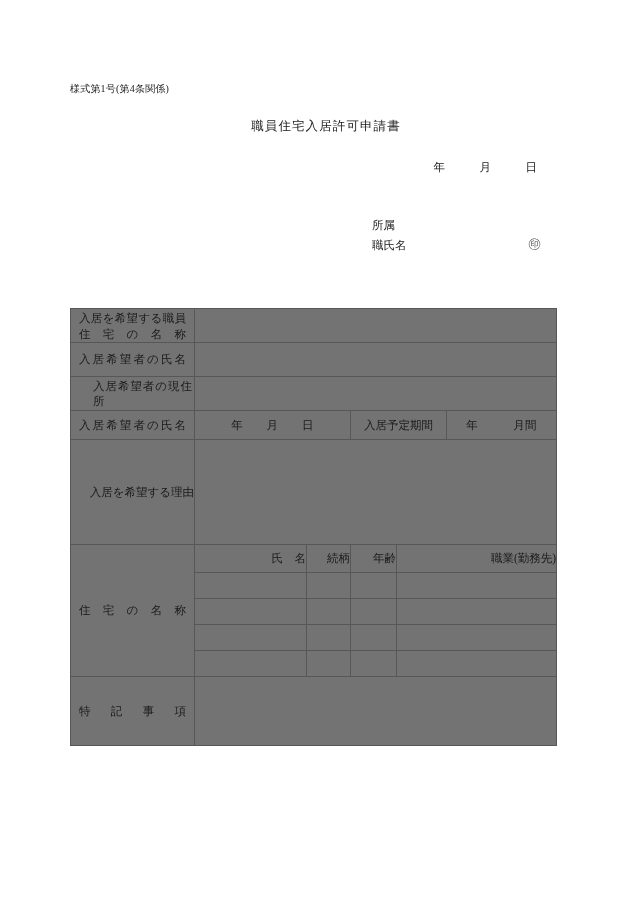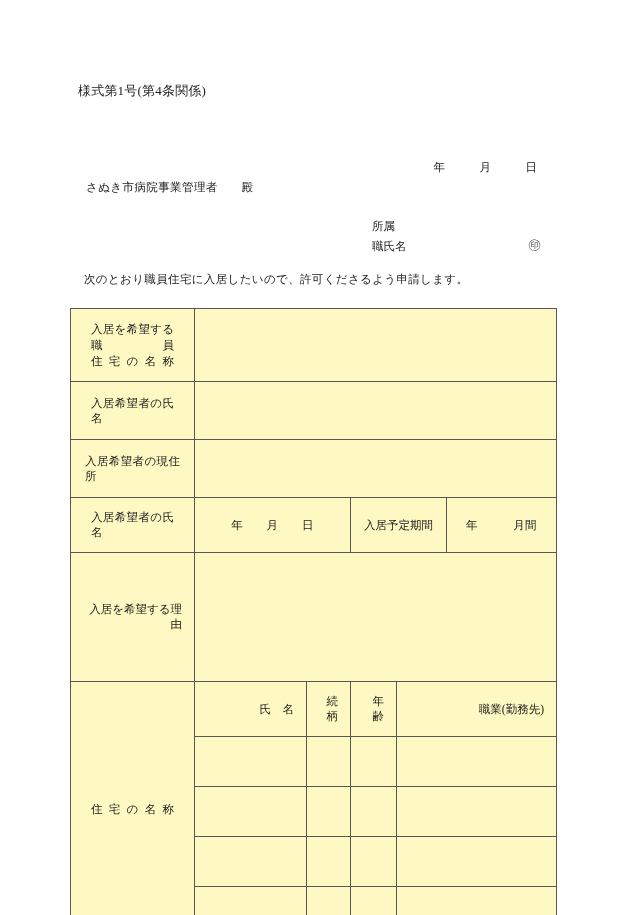--- a/index.html
+++ b/index.html
@@ -23,24 +23,23 @@
     width: 630px;
     height: 915px;
     overflow: hidden;
   }
 
   
   .form-no {
     position: absolute;
     left: 70px;
     top: 82px;
-    font-size: 13px;
+    font-size: 10px;
     letter-spacing: 0.2px;
     white-space: nowrap;
-    margin-left: 8px;
   }
 
   .doc-title {
     position: absolute;
     left: 0;
     right: 0;
     top: 118px;
     text-align: center;
     font-size: 12.5px;
     letter-spacing: 1.1px;
@@ -70,20 +69,21 @@
     position: absolute;
     left: 372px;
     top: 216px;
     font-size: 11.5px;
     line-height: 20px;
   }
   .applicant .row {
     position: relative;
     height: 20px;
     white-space: nowrap;
+    font-family: Liberation Mono, monospace;
   }
   .seal {
     position: absolute;
     left: 156px;
     top: -1px;
     font-size: 13px;
     line-height: 20px;
     color: #3a3a3a;
   }
 
@@ -101,42 +101,43 @@
     position: absolute;
     left: 70px;
     top: 308px;
     width: 486px;
     border-collapse: collapse;
     table-layout: fixed;
     font-size: 11.5px;
   }
   .form-table td {
     border: 1px solid #575757;
-    padding: 12px;
+    padding: 0;
     vertical-align: middle;
-    background: #fef9c3;
+    background: #737373;
   }
 
   .lbl {
     text-align: center;
     padding: 0 6px;
   }
   
   .spread {
     display: block;
     text-align: justify;
     text-align-last: justify;
     padding: 0 8px;
     letter-spacing: 0;
   }
   .spread-tight {
     display: block;
     text-align: justify;
     text-align-last: justify;
     padding: 0 2px;
+    margin-left: 20px;
   }
   .lbl-2line {
     line-height: 16px;
     padding: 2px 0;
   }
 
   .cell-center { text-align: center; }
 
   .date-marks {
     display: block;
@@ -152,36 +153,35 @@
   .line-row    { height: 33px; }
   .date-row    { height: 28px; }
 </style>
 </head>
 <body>
 
 <div class="page">
 
   <div class="form-no">様式第1号(第4条関係)</div>
 
+  <div class="doc-title">職員住宅入居許可申請書</div>
 
   <div class="date-line">年　　　月　　　日</div>
 
-  <div class="addressee">さぬき市病院事業管理者　　殿</div>
 
   <div class="applicant">
     <div class="row">
       <span>所属</span>
     </div>
     <div class="row">
       <span>職氏名</span>
       <span class="seal">㊞</span>
     </div>
   </div>
 
-  <div class="lead">次のとおり職員住宅に入居したいので、許可くださるよう申請します。</div>
 
   <table class="form-table">
     <colgroup>
       <col style="width:124px">
       <col style="width:112px">
       <col style="width:44px">
       <col style="width:46px">
       <col style="width:50px">
       <col style="width:110px">
     </colgroup>

